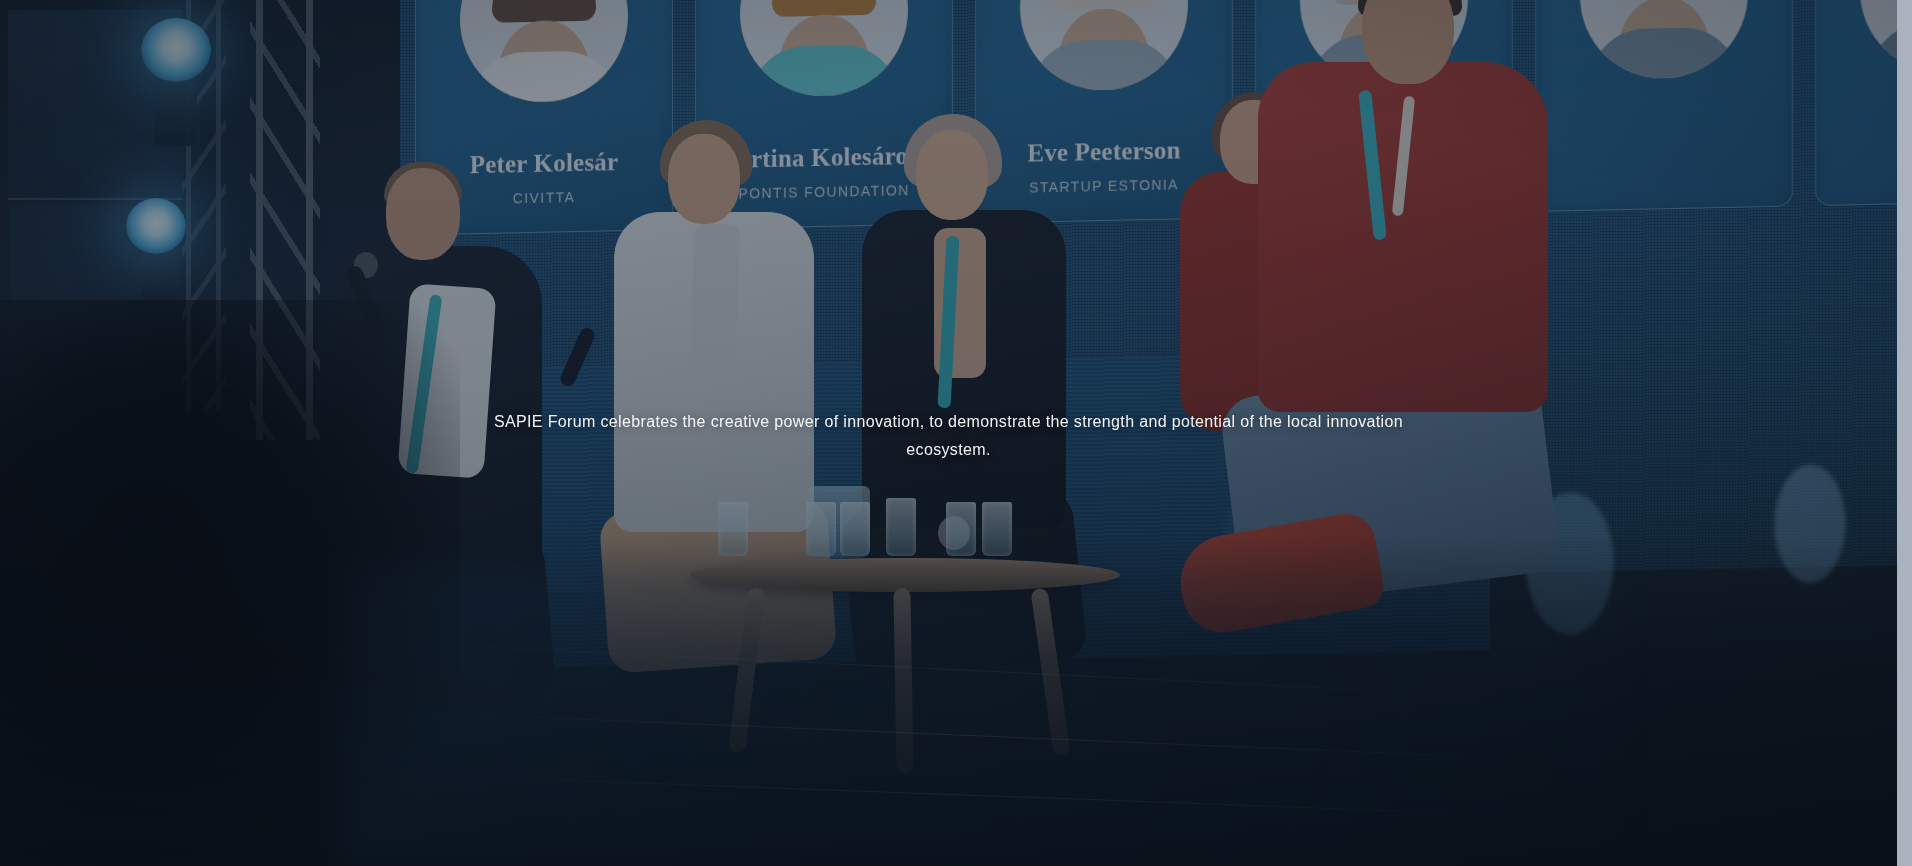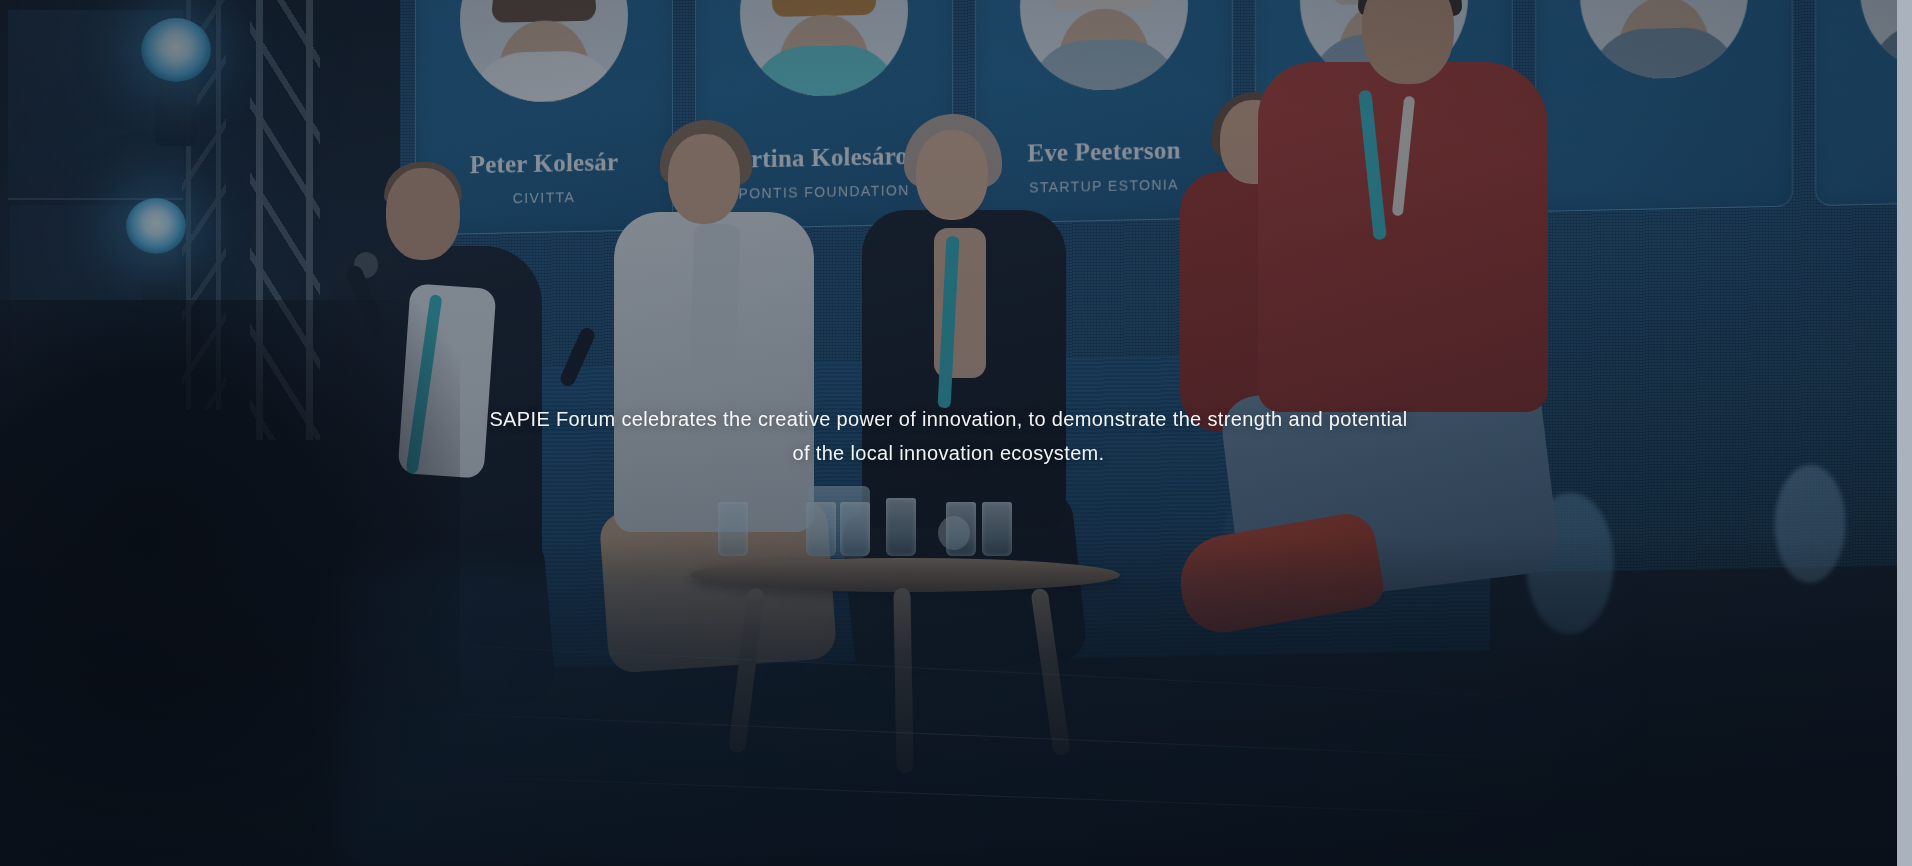--- a/index.html
+++ b/index.html
@@ -329,21 +329,21 @@
     letter-spacing:-1.6px;
     color:#ffffff;
     white-space:nowrap;
     text-shadow:0 1px 18px rgba(0,0,0,.32);
   }
   .hero-sub {
     margin-top:32px;
     max-width:930px;
     font-family:"Liberation Sans", sans-serif;
     font-weight:400;
-    font-size:20px;
+    font-size:16px;
     line-height:1.72;
     letter-spacing:.35px;
     color:rgba(255,255,255,.95);
     text-shadow:0 1px 10px rgba(0,0,0,.35);
   }
 
   
   .scrollbar {
     position:absolute; right:0; top:0;
     width:15px; height:866px;

